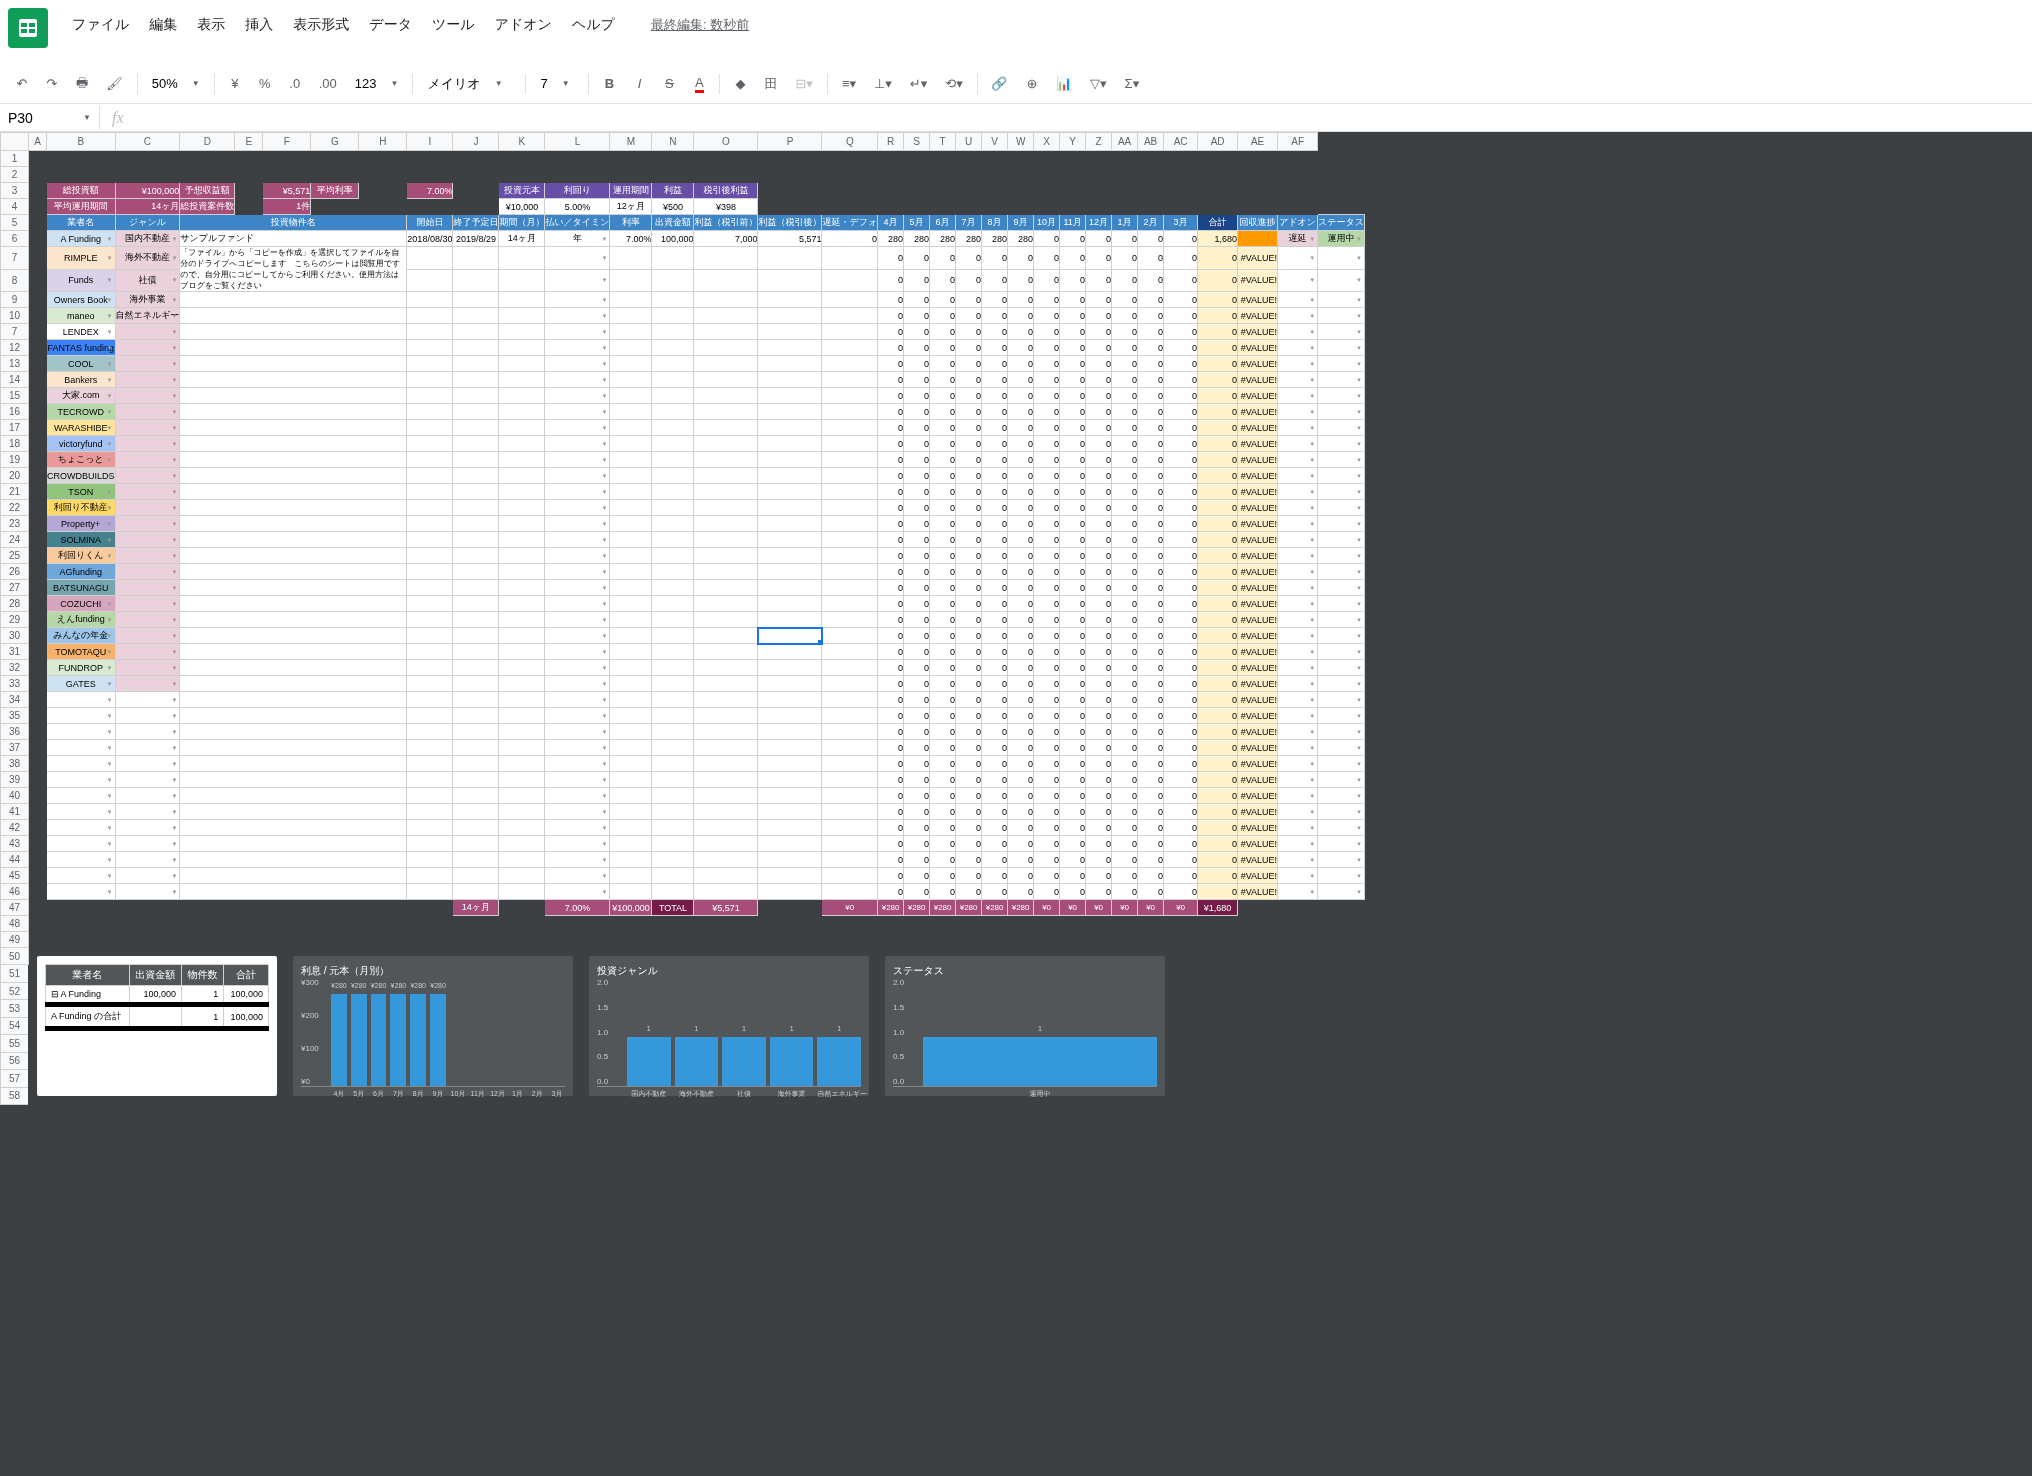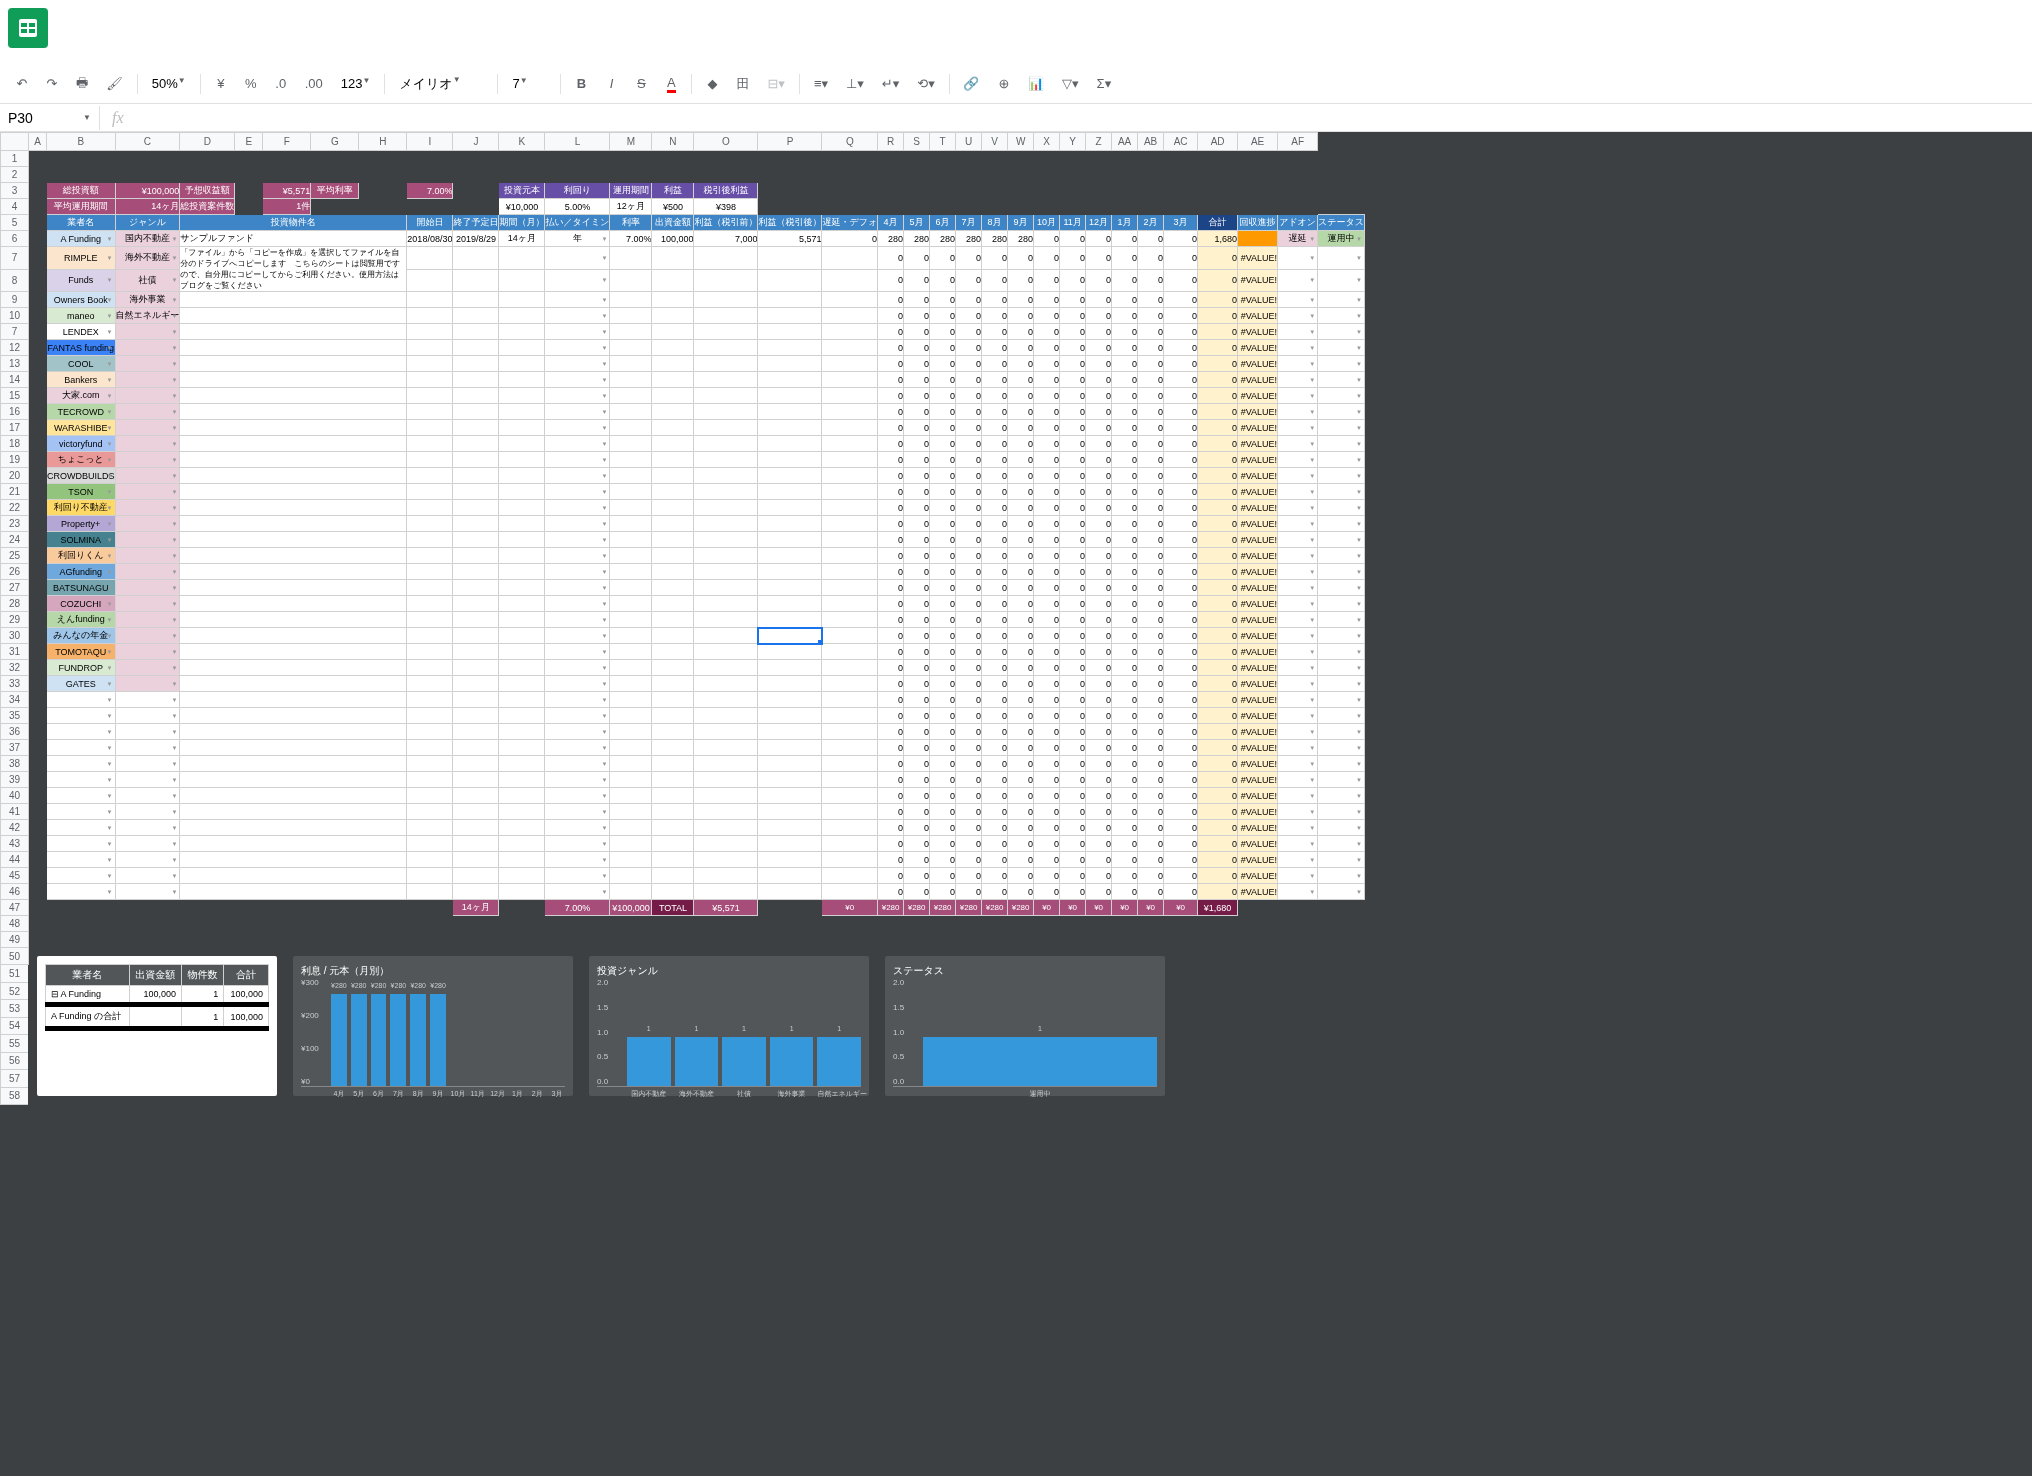--- a/index.html
+++ b/index.html
@@ -9,21 +9,21 @@
 .logo svg { width: 24px; height: 24px; fill: #fff; }
 .title-area { flex: 1; }
 .doc-title { font-size: 18px; color: #5f6368; display: flex; align-items: center; gap: 12px; }
 .doc-title .star, .doc-title .move, .doc-title .cloud { color: #5f6368; cursor: pointer; }
 .menubar { display: flex; gap: 4px; margin-top: 4px; font-size: 14px; color: #202124; align-items: center; }
 .menubar span { padding: 4px 8px; cursor: pointer; border-radius: 4px; }
 .last-edit { color: #5f6368; text-decoration: underline; margin-left: 16px; font-size: 13px; }
 .toolbar { display: flex; align-items: center; padding: 4px 8px; border-bottom: 1px solid #e0e0e0; gap: 2px; height: 40px; }
 .tb-btn { padding: 6px 8px; cursor: pointer; border-radius: 2px; color: #5f6368; display: flex; align-items: center; justify-content: center; min-width: 28px; height: 28px; }
 .tb-sep { width: 1px; height: 20px; background: #e0e0e0; margin: 0 4px; }
-.tb-select { display: flex; align-items: flex-start; padding: 4px 8px; gap: 0; cursor: pointer; }
+.tb-select { display: flex; align-items: center; padding: 4px 8px; gap: 14px; cursor: pointer; }
 .tb-select .arrow { font-size: 8px; color: #5f6368; }
 .fx-bar { display: flex; align-items: center; border-bottom: 1px solid #e0e0e0; height: 28px; }
 .name-box { width: 100px; padding: 4px 8px; border-right: 1px solid #e0e0e0; font-size: 14px; display: flex; align-items: center; justify-content: space-between; }
 .name-box .arrow { font-size: 8px; color: #5f6368; }
 .fx-icon { padding: 0 12px; font-style: italic; color: #bdbdbd; font-family: serif; font-size: 16px; }
 .fx-input { flex: 1; padding: 4px; border: none; outline: none; }
 .grid-wrap { position: relative; overflow: auto; height: calc(100vh - 132px); background: #3c4043; }
 .grid { border-collapse: collapse; table-layout: fixed; }
 .grid td, .grid th { border: 1px solid #d0d0d0; padding: 0; height: 16px; font-size: 9px; background: #fff; vertical-align: middle; overflow: hidden; white-space: nowrap; }
 .grid th { background: #f8f9fa; color: #5f6368; font-weight: normal; text-align: center; font-size: 10px; position: sticky; }
@@ -64,20 +64,32 @@
 </head>
 <body>
 
 <div class="header">
   <div class="logo">
     <svg viewBox="0 0 24 24">
         <path d="M19 3H5a2 2 0 00-2 2v14a2 2 0 002 2h14a2 2 0 002-2V5a2 2 0 00-2-2zm-8 14H5v-4h6v4zm0-6H5V7h6v4zm8 6h-6v-4h6v4zm0-6h-6V7h6v4z"></path>
       </svg>
   </div>
   <div class="title-area">
+    <div class="menubar">
+      <span>ファイル</span>
+      <span>編集</span>
+      <span>表示</span>
+      <span>挿入</span>
+      <span>表示形式</span>
+      <span>データ</span>
+      <span>ツール</span>
+      <span>アドオン</span>
+      <span>ヘルプ</span>
+      <span class="last-edit">最終編集: 数秒前</span>
+    </div>
   </div>
 </div>
 
 <div class="toolbar">
   <div class="tb-btn">↶</div>
   <div class="tb-btn">↷</div>
   <div class="tb-btn">🖶</div>
   <div class="tb-btn">🖌</div>
   <div class="tb-sep"></div>
   <div class="tb-select">

